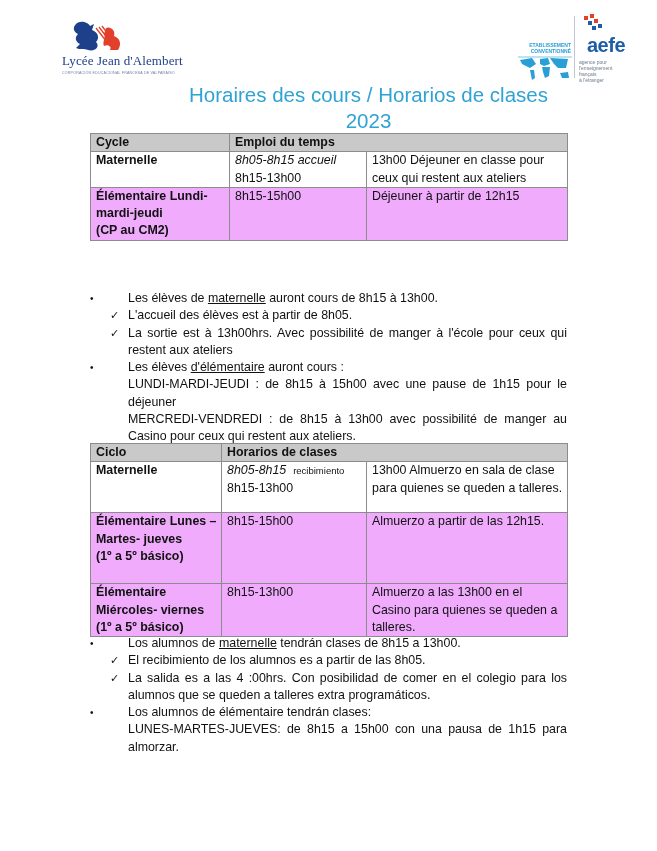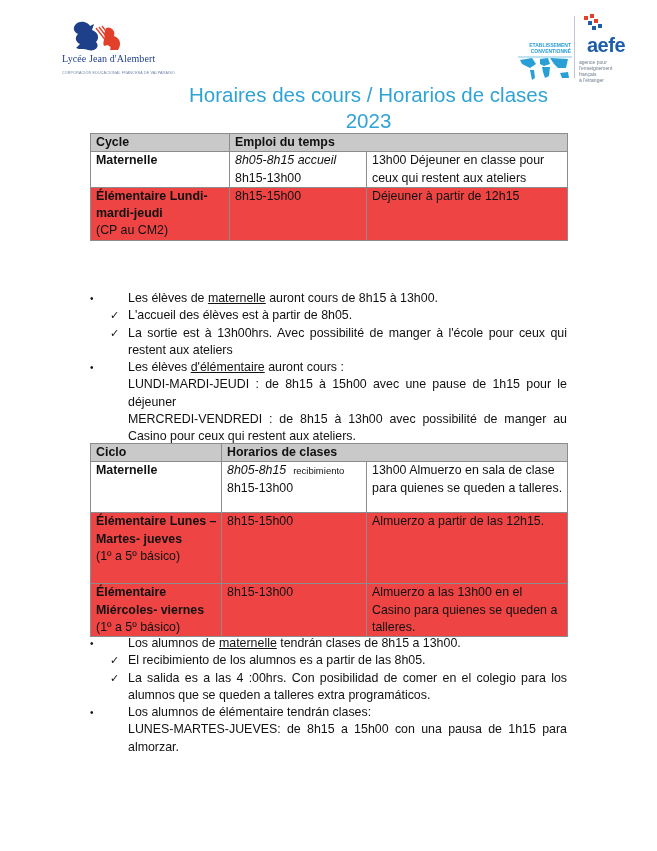--- a/index.html
+++ b/index.html
@@ -3,21 +3,21 @@
 <meta charset="utf-8">
 <style>
   html, body { margin:0; padding:0; background:#ffffff; }
   body { width:657px; height:851px; position:relative; overflow:hidden;
          font-family:"Liberation Sans", "DejaVu Sans", sans-serif; color:#111; }
   .abs { position:absolute; }
 
   
   .logo-left { left:62px; top:20px; width:130px; height:70px; }
   .logo-left .name { position:absolute; left:0; top:33px; font-family:"Liberation Serif", serif;
-        font-size:10px; color:#1e3f8a; white-space:nowrap; letter-spacing:0.1px; }
+        font-size:13px; color:#1e3f8a; white-space:nowrap; letter-spacing:0.1px; }
   .logo-left .sub { position:absolute; left:0; top:51px; font-size:3.6px; color:#6a7fa8;
         white-space:nowrap; letter-spacing:0.2px; }
   .logo-left svg { position:absolute; left:8px; top:0; }
 
   .logo-right { left:516px; top:14px; width:130px; height:80px; }
   .logo-right .divider { position:absolute; left:58px; top:2px; width:1px; height:62px; background:#bfc8d3; }
   .logo-right .etab { position:absolute; left:0; top:28px; width:55px; text-align:right;
         font-size:5px; font-weight:bold; color:#2a9fd6; line-height:6px; }
   .logo-right .aefe { position:absolute; left:71px; top:20px; font-size:20px; color:#1d5ea8;
         font-weight:bold; letter-spacing:-0.5px; }
@@ -28,23 +28,23 @@
   
   .title { left:0; width:657px; top:82px; text-align:center; color:#2fa3d3;
            font-size:20.5px; line-height:26px; font-family:"Liberation Sans", sans-serif;margin-left:40px; }
 
   
   table.sched { position:absolute; left:90px; width:477px; border-collapse:collapse;
                 font-size:12.4px; line-height:17.3px; table-layout:fixed; }
   table.sched td { border:1px solid #8c8c8c; vertical-align:top; padding:0 4px 0 5px; }
   table.sched tr.head td { background:#c9c9c9; font-weight:bold; height:16px; }
   table.sched tr.white td { background:#ffffff; }
-  table.sched tr.grey td { background:#ef4444; }
+  table.sched tr.grey td { background:#f0abfc; }
   td.cyc { font-weight:bold; }
-  td.cyc .plain { font-weight:normal; display:block; }
+  td.cyc .plain { font-weight:bold; display:block; }
   .it { font-style:italic; }
   .small-it { font-size:9.5px; }
 
   
   .blk { position:absolute; left:90px; width:477px; font-size:12.4px; line-height:17.3px; }
   .line { position:relative; text-align:justify; }
   .bullet { padding-left:38px; }
   .bullet .mark { position:absolute; left:0px; top:0; width:12px; font-size:10px; }
   .check { padding-left:38px; }
   .check .mark { position:absolute; left:20px; top:0; font-size:11px; }

